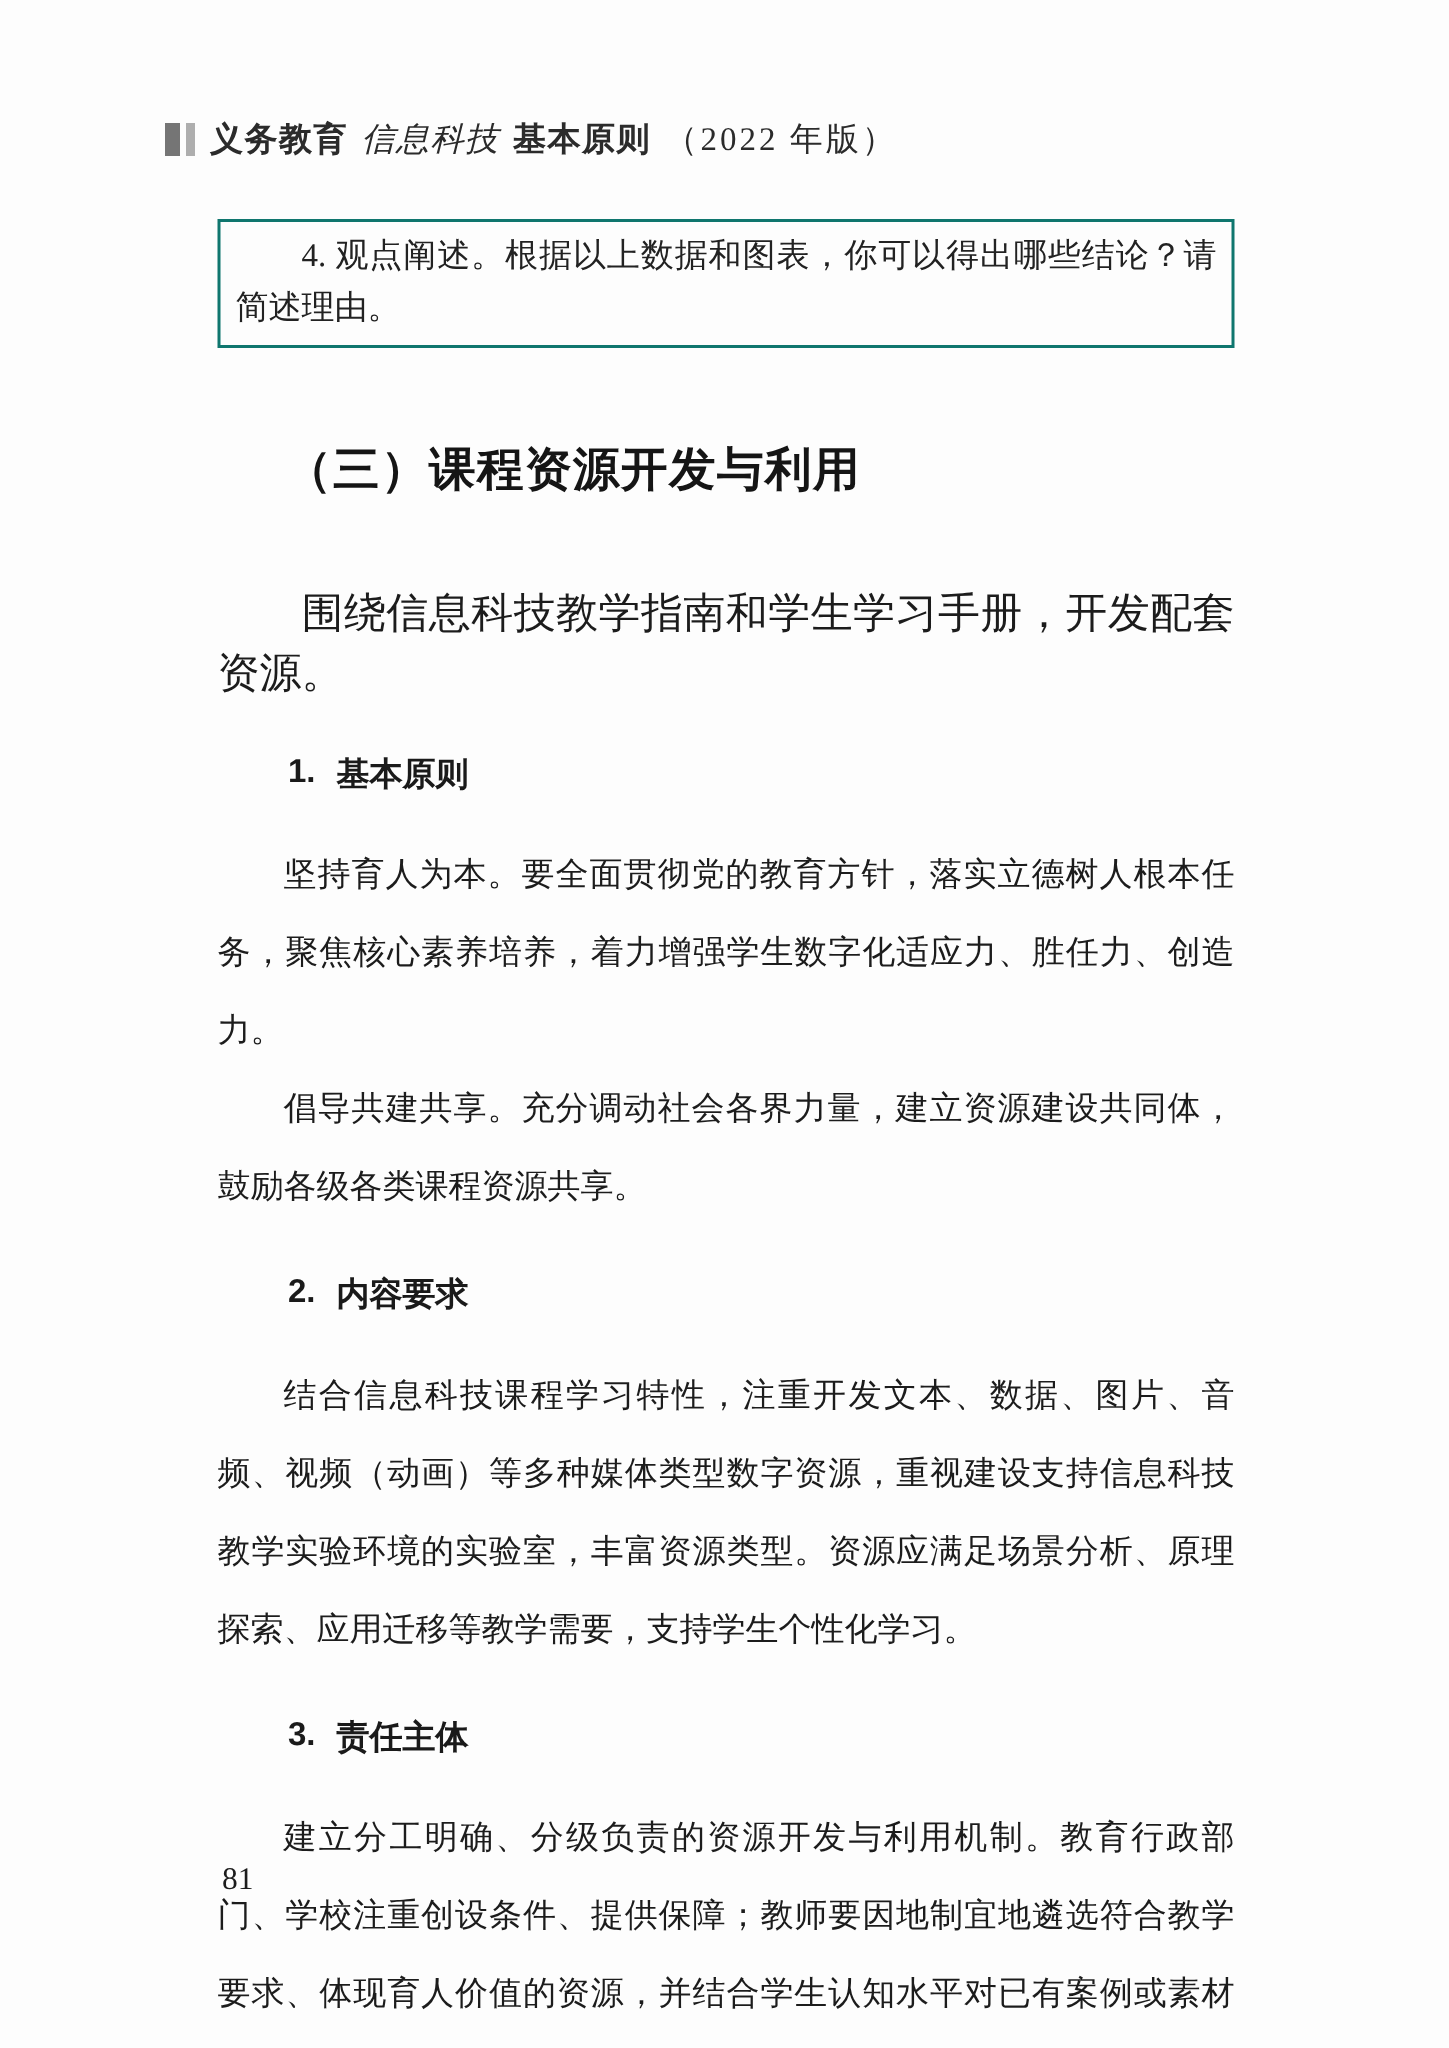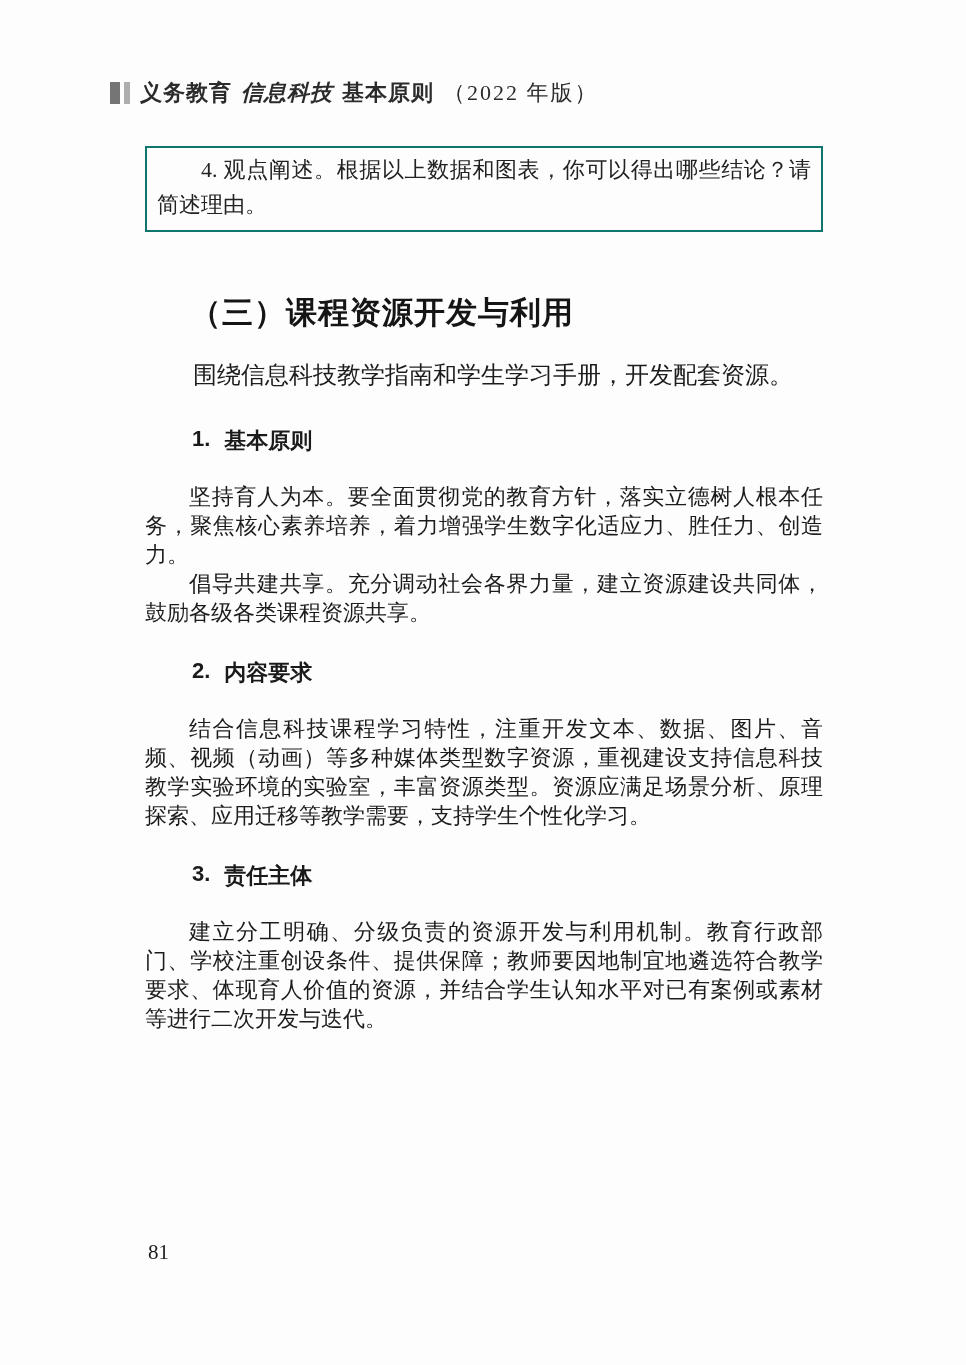--- a/index.html
+++ b/index.html
@@ -25,21 +25,21 @@
     font-size: 22px;
     color: #2b2b2b;
     letter-spacing: 1px;
     white-space: nowrap;
   }
   .hbar { display: inline-block; height: 22px; margin-right: 4px; }
   .hbar.dark  { width: 10px; background: #757575; }
   .hbar.light { width: 6px;  background: #aeaeae; margin-right: 10px; }
   .doc-header .seg { margin-right: 9px; }
   .seg.bold   { font-weight: bold; }
-  .seg.italic { font-style: italic; font-weight: bold; text-align: right; }
+  .seg.italic { font-style: italic; font-weight: normal; text-align: right; }
   .seg.normal { font-weight: normal; letter-spacing: 2px; }
 
   
   .content {
     position: absolute;
     top: 146px; left: 145px;
     width: 678px;
   }
   .callout-box {
     border: 2px solid #0f766e;
@@ -51,39 +51,39 @@
     color: #222;
   }
   .section-title {
     margin: 60px 0 0 45px;
     font-size: 31px;
     font-weight: bold;
     letter-spacing: 1px;
     color: #151515;
   }
   .intro-para {
-    margin-top: 21px;
-    font-size: 24px;
+    margin-top: 56px;
+    font-size: 28px;
     line-height: 40px;
     text-indent: 2em;
     text-align: justify;
   }
   .sub-heading {
     margin: 31px 0 26px 47px;
     font-size: 22px;
     font-weight: bold;
     font-family: "Liberation Sans", sans-serif;
     color: #1a1a1a;
     display: flex;
   }
   .sub-heading .num { margin-right: 14px; font-weight: bold; }
   .body-para {
     margin: 0;
     font-size: 22px;
-    line-height: 29px;
+    line-height: 52px;
     text-indent: 2em;
     text-align: justify;
     color: #1c1c1c;
   }
   .page-number {
     position: absolute;
     left: 148px; top: 1240px;
     font-size: 21px;
     color: #1c1c1c;
   }

